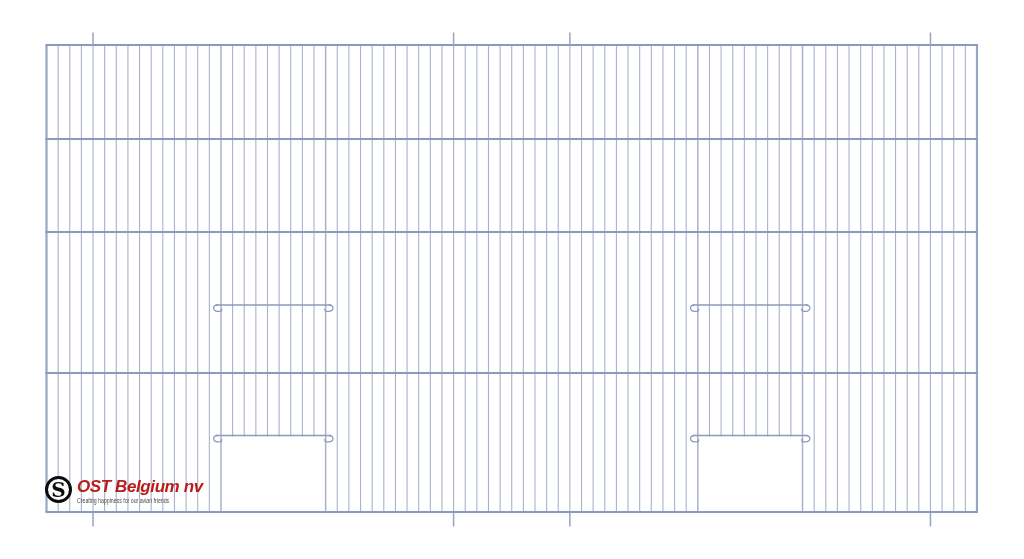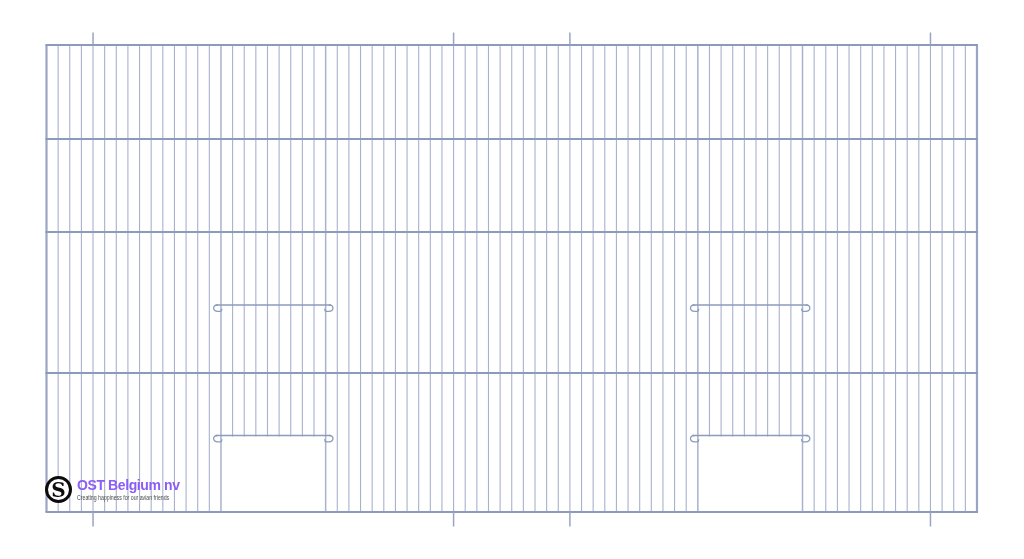--- a/index.html
+++ b/index.html
@@ -5,22 +5,22 @@
   html,body{margin:0;padding:0;background:#ffffff;width:1024px;height:559px;overflow:hidden;
     font-family:"Liberation Sans", sans-serif;}
   .canvas{position:relative;width:1024px;height:559px;background:#ffffff;}
   .mesh-svg{position:absolute;left:0;top:0;}
   .logo{position:absolute;left:45px;top:476px;display:flex;align-items:flex-start;}
   .logo-ring{width:21px;height:21px;border:3.6px solid #0c0c0c;border-radius:50%;background:#ffffff;
     display:flex;align-items:center;justify-content:center;flex:0 0 auto;}
   .logo-ring span{font-family:"DejaVu Serif", serif;font-weight:bold;font-size:20px;line-height:1;
     color:#0c0c0c;transform:translateY(-0.5px);}
   .logo-text{margin-left:5px;margin-top:2px;}
-  .logo-company{font-weight:bold;font-size:14px;letter-spacing:-0.4px;color:#8b5cf6;line-height:1;
-    white-space:nowrap;}
+  .logo-company{font-weight:bold;font-size:17px;letter-spacing:-0.4px;color:#b91c1c;line-height:1;
+    white-space:nowrap;font-style:italic;}
   .logo-tagline{font-size:6.5px;color:#4a4a4a;white-space:nowrap;transform:scaleX(0.8);
     transform-origin:left top;margin-top:1.5px;letter-spacing:0px;}
 </style>
 </head>
 <body>
 
 <div class="canvas">
   <svg class="mesh-svg" width="1024" height="559" viewBox="0 0 1024 559">
       <line x1="46.5" y1="45" x2="46.5" y2="512" stroke="#9aa5c4" stroke-width="2.2" fill="none"></line>
       <line x1="58.131" y1="45" x2="58.131" y2="512" stroke="#a8b2cd" stroke-width="1.1" fill="none"></line>

